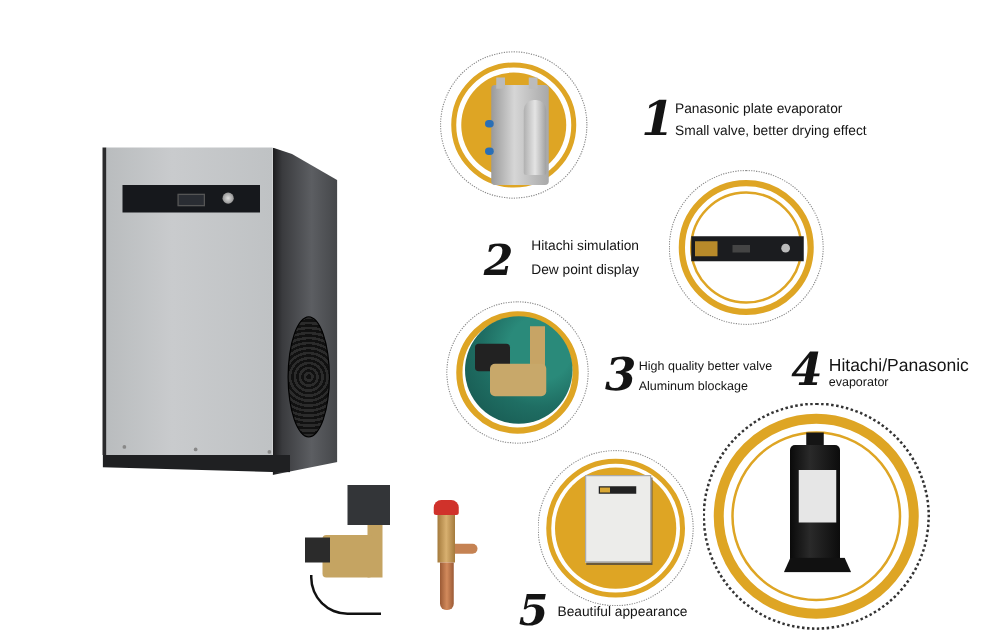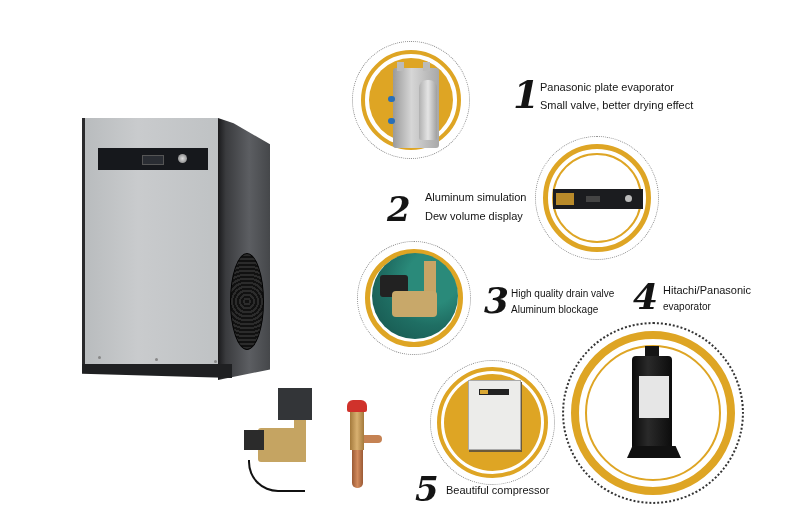--- a/index.html
+++ b/index.html
@@ -138,38 +138,38 @@
   <div class="circle dotted" style="left:535px;top:136px;width:124px;height:124px"></div>
   <div class="circle gold-ring" style="left:543px;top:144px;width:108px;height:108px;border-width:5px"></div>
   <div class="circle gold-thin" style="left:552px;top:153px;width:90px;height:90px"></div>
   <div class="ctrl-bar">
     <div class="tag"></div>
     <div class="lcd"></div>
     <div class="knob"></div>
   </div>
 </div>
 <div class="num" style="left:387px;top:192px;font-size:34px">2</div>
-<div class="feat" style="left:425px;top:192px">Aluminum simulation</div>
-<div class="feat" style="left:425px;top:211px">Dew volume display</div>
+<div class="feat" style="left:425px;top:192px">Hitachi simulation</div>
+<div class="feat" style="left:425px;top:211px">Dew point display</div>
 
 <div>
   <div class="circle dotted" style="left:357px;top:241px;width:114px;height:114px"></div>
   <div class="circle gold-ring" style="left:365px;top:249px;width:98px;height:98px;border-width:5px"></div>
   <div class="valve-photo">
     <div class="pipe"></div>
     <div class="coil"></div>
     <div class="brass"></div>
   </div>
 </div>
 <div class="num" style="left:484px;top:282px;font-size:36px">3</div>
-<div class="feat" style="left:511px;top:289px;font-size:10px">High quality drain valve</div>
+<div class="feat" style="left:511px;top:289px;font-size:10px">High quality better valve</div>
 <div class="feat" style="left:511px;top:305px;font-size:10px">Aluminum blockage</div>
 
 <div class="num" style="left:633px;top:278px;font-size:36px">4</div>
-<div class="feat" style="left:663px;top:285px;font-size:11px">Hitachi/Panasonic</div>
+<div class="feat" style="left:663px;top:285px;font-size:14px">Hitachi/Panasonic</div>
 <div class="feat" style="left:663px;top:302px;font-size:10px">evaporator</div>
 
 <div>
   <div class="circle dotted-heavy" style="left:562px;top:322px;width:182px;height:182px"></div>
   <div class="circle gold-ring" style="left:571px;top:331px;width:164px;height:164px;border-width:8px"></div>
   <div class="circle gold-thin" style="left:585px;top:345px;width:136px;height:136px"></div>
   <div class="compressor">
     <div class="neck"></div>
     <div class="body"></div>
     <div class="label"></div>
@@ -181,13 +181,13 @@
   <div class="circle dotted" style="left:430px;top:360px;width:125px;height:125px"></div>
   <div class="circle gold-ring" style="left:437px;top:367px;width:111px;height:111px"></div>
   <div class="circle gold-fill" style="left:444px;top:374px;width:97px;height:97px"></div>
   <div class="mini-cab">
     <div class="bar">
         <div class="tag"></div>
       </div>
   </div>
 </div>
 <div class="num" style="left:415px;top:472px;font-size:34px">5</div>
-<div class="feat" style="left:446px;top:485px">Beautiful compressor</div>
+<div class="feat" style="left:446px;top:485px">Beautiful appearance</div>
 
 </body></html>

